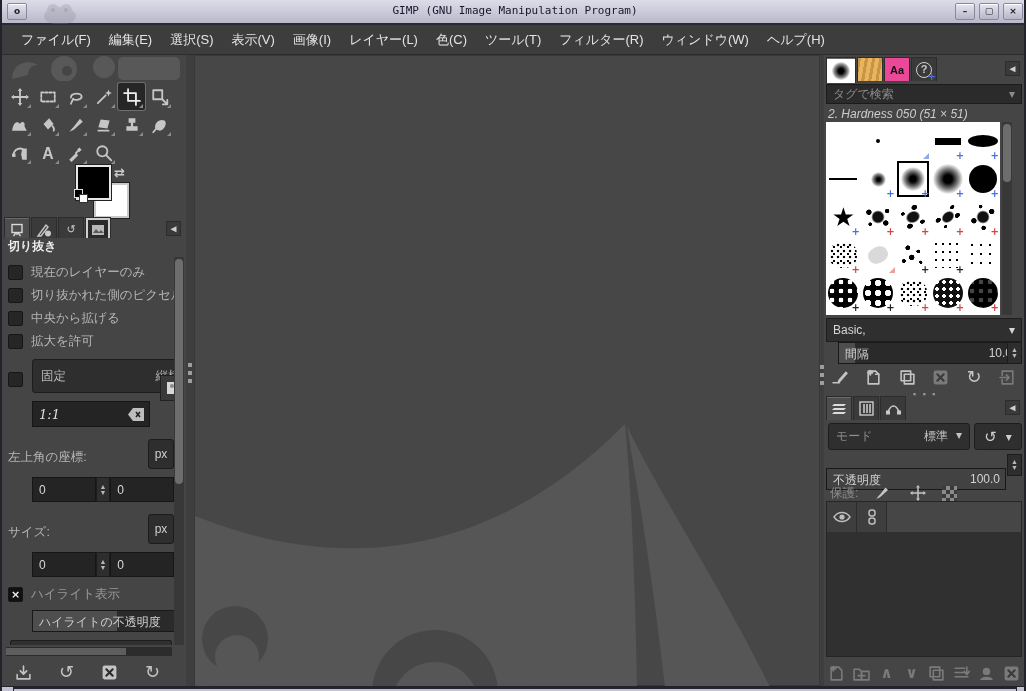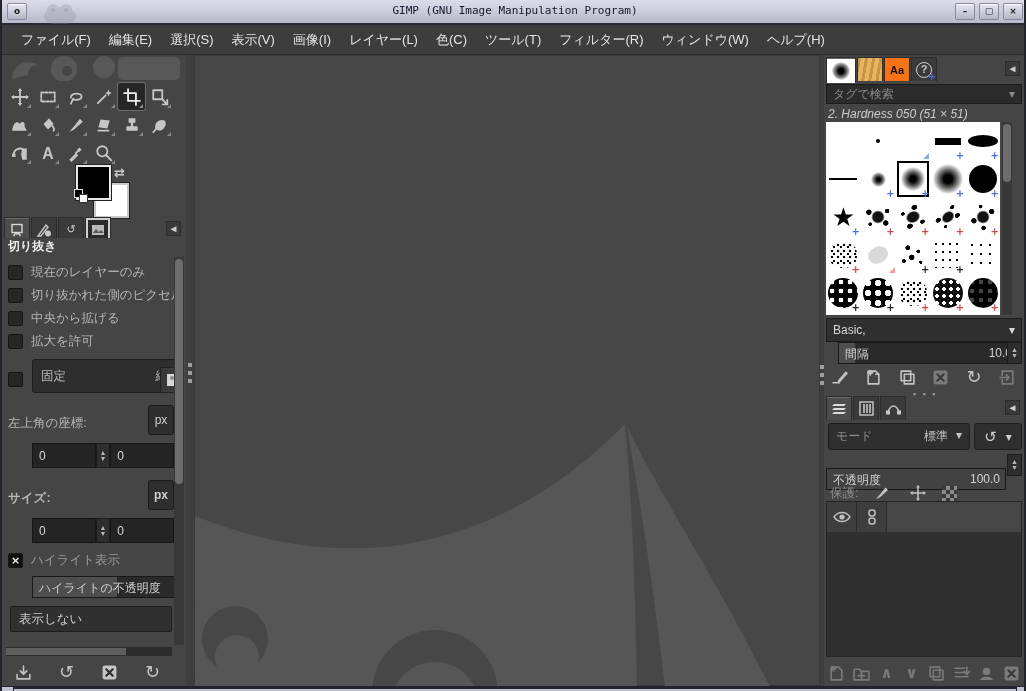--- a/index.html
+++ b/index.html
@@ -375,20 +375,27 @@
 
       <div style="position:relative;">
         <span class="cbx" style="position:absolute;left:0;top:13px;"></span>
         <div class="fixed-frame">
           <span class="lbl">固定</span>
           <span class="lbl" style="white-space:nowrap;">縦横比</span>
         </div>
       </div>
 
       <div style="position:relative;">
+        <div class="entry">
+          <span>1:1</span>
+          <svg style="position:absolute;right:5px;top:6px;" width="16" height="13" viewBox="0 0 16 13">
+              <path d="M5 0h11v13H5L0 6.5Z" fill="#bdbdbd"></path>
+              <path d="M8 4l4 5 M12 4l-4 5" stroke="#242424" stroke-width="1.6"></path>
+            </svg>
+        </div>
         <div class="page-btn" style="top:-26px;">
           <svg width="12" height="14" viewBox="0 0 12 14">
               <rect x="1" y="1" width="10" height="12" fill="#d8d8d8"></rect>
               <circle cx="6" cy="5" r="2" fill="#8a8a8a"></circle>
             </svg>
         </div>
       </div>
 
       <div style="position:relative;height:38px;margin-top:8px;">
         <span class="lbl" style="position:absolute;left:0;top:14px;">左上角の座標:</span>
@@ -400,21 +407,21 @@
           </div>
         <div class="spin-arrows">
             <span>▲</span>
             <span>▼</span>
           </div>
         <div class="spin-field">
             <span>0</span>
           </div>
       </div>
 
-      <div style="position:relative;height:40px;margin-top:6px;font-weight:bold;">
+      <div style="position:relative;height:40px;margin-top:6px;">
         <span class="lbl" style="position:absolute;left:0;top:16px;">サイズ:</span>
         <div class="unit-btn" style="top:6px;"><span>px</span></div>
       </div>
       <div class="spin-row">
         <div class="spin-field">
             <span>0</span>
           </div>
         <div class="spin-arrows">
             <span>▲</span>
             <span>▼</span>
@@ -473,21 +480,21 @@
   <div class="rightdock">
 
     <div class="dock-tabs" style="left:2px;top:2px;">
       <div class="dock-tab sel" style="width:30px;height:26px;background:#fff;">
         <span style="position:relative;width:18px;height:18px;border-radius:50%;background:radial-gradient(circle,#000 20%,rgba(0,0,0,.5) 50%,transparent 75%);"></span>
         <span class="mk blue" style="bottom:1px;">+</span>
       </div>
       <div class="dock-tab" style="background:#e8b45f;">
         <span style="width:100%;height:100%;background:repeating-linear-gradient(100deg,rgba(140,90,20,.35) 0 3px,transparent 3px 7px);"></span>
       </div>
-      <div class="dock-tab" style="background:#f97316;color:#111;font-weight:bold;">
+      <div class="dock-tab" style="background:#ec4899;color:#111;font-weight:bold;">
           <span>Aa</span>
         </div>
       <div class="dock-tab">
         <span style="width:16px;height:16px;border:1.6px solid #cfcfcf;border-radius:50%;text-align:center;line-height:13px;font-weight:bold;">?</span>
       </div>
     </div>
     <div class="dock-menu-btn" style="left:181px;top:6px;"><span>◄</span></div>
 
     <div class="search-box">
       <span>タグで検索</span>

